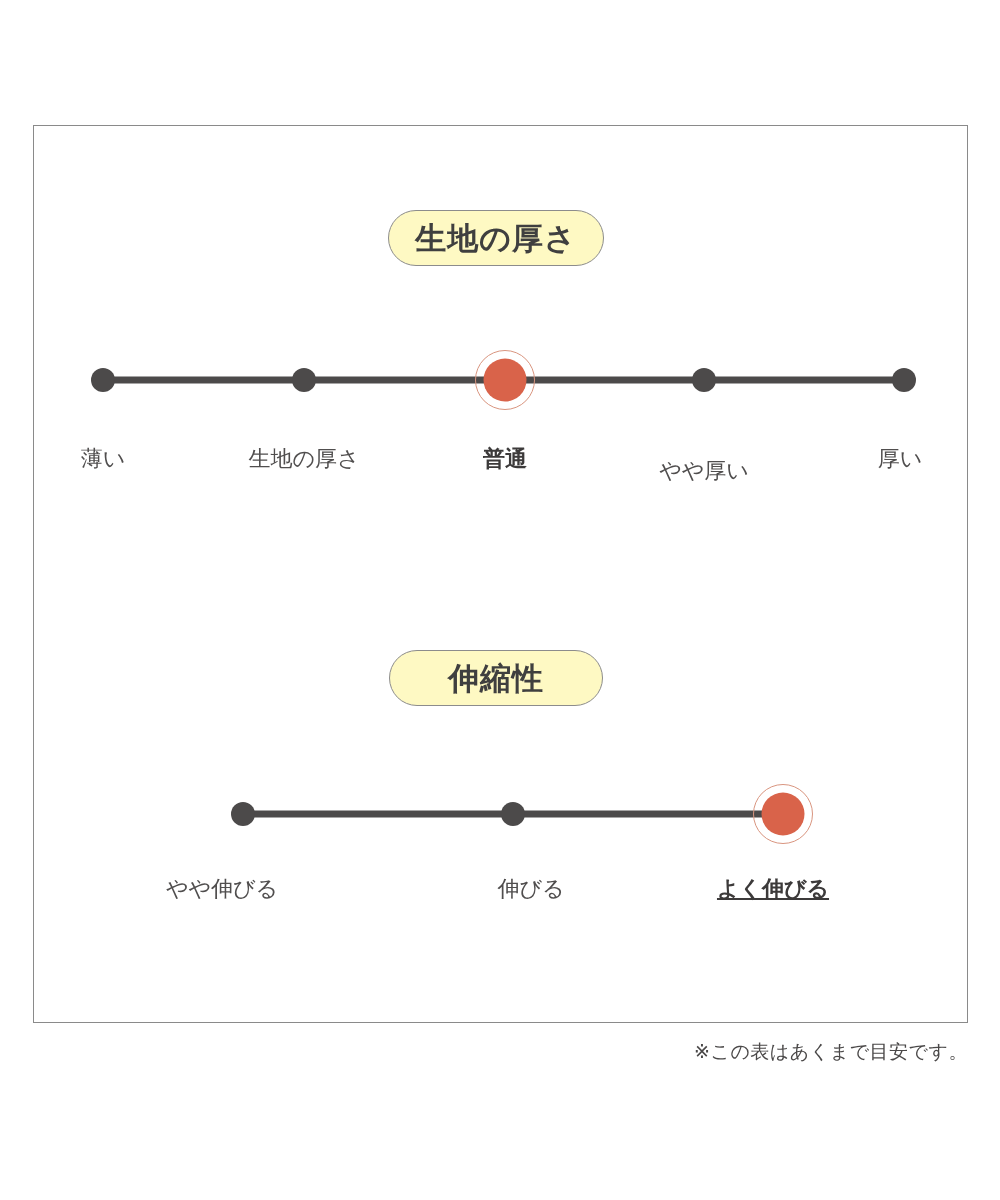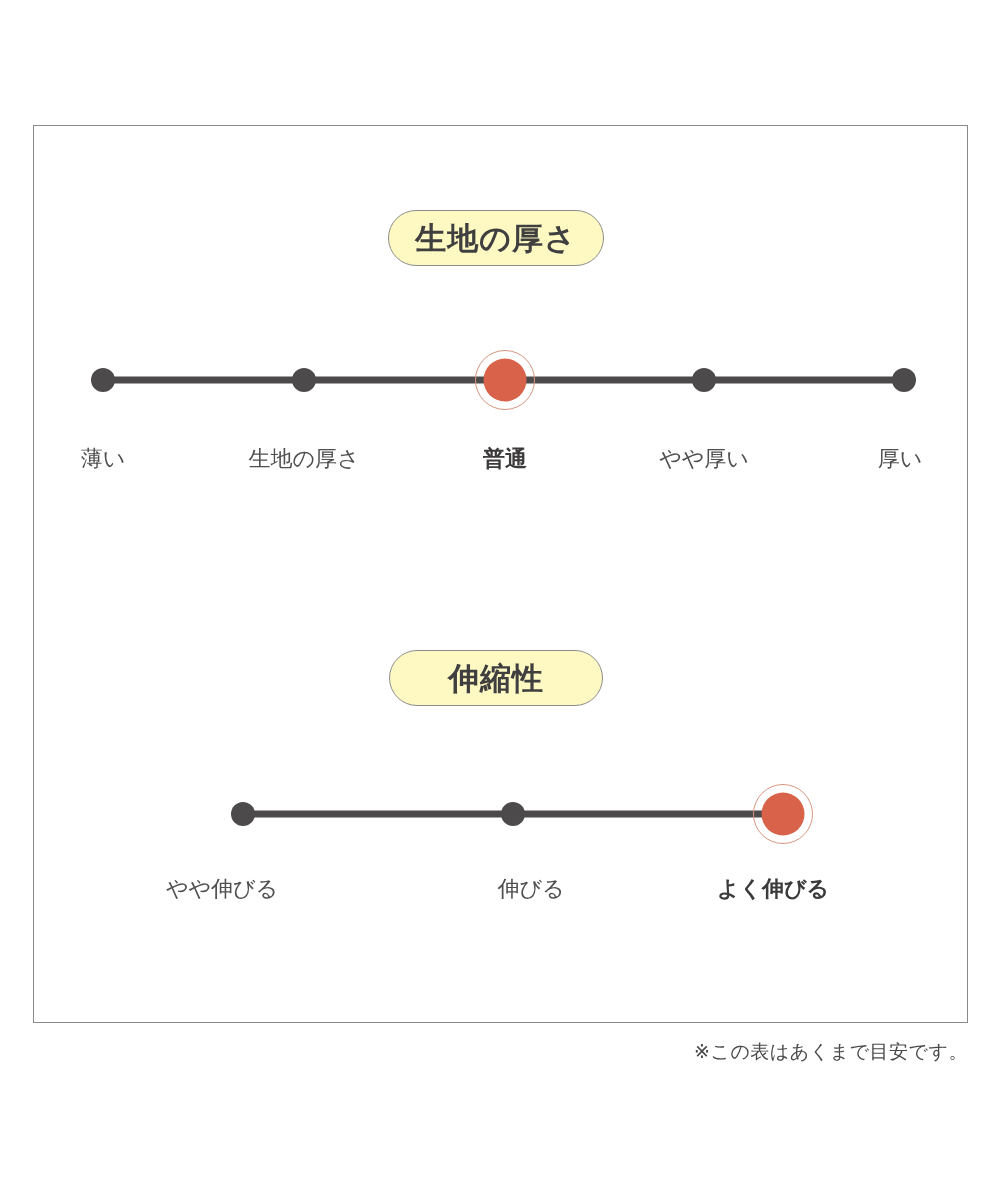--- a/index.html
+++ b/index.html
@@ -129,34 +129,34 @@
   <div class="dot" style="left:0px;"></div>
   <div class="dot" style="left:201px;"></div>
   <div class="dot selected" style="left:402px;"></div>
   <div class="dot" style="left:601px;"></div>
   <div class="dot" style="left:801px;"></div>
 </div>
 
 <div class="tick-label" style="left:103px; top:448px;">薄い</div>
 <div class="tick-label" style="left:304px; top:448px;">生地の厚さ</div>
 <div class="tick-label selected" style="left:505px; top:448px;">普通</div>
-<div class="tick-label" style="left:704px; top:448px;">やや厚い</div>
+<div class="tick-label" style="left:704px; top:460px;">やや厚い</div>
 <div class="tick-label" style="left:900px; top:448px;">厚い</div>
 
 <div class="pill" id="pill-2" style="left:389px; top:650px; width:214px;">
   <span class="pill-text">伸縮性</span>
 </div>
 
 <div class="scale" id="scale-2" style="left:243px; top:789px; width:540px; height:50px;">
   <div class="track" style="left:0px; width:540px;"></div>
 
   <div class="ring" style="left:540px;"></div>
 
   <div class="dot" style="left:0px;"></div>
   <div class="dot" style="left:270px;"></div>
   <div class="dot selected" style="left:540px;"></div>
 </div>
 
 <div class="tick-label" style="left:222px; top:878px;">やや伸びる</div>
 <div class="tick-label" style="left:513px; top:878px;margin-left:18px;">伸びる</div>
-<div class="tick-label selected" style="left:773px; top:878px;">よく伸びる</div>
+<div class="tick-label selected" style="left:773px; top:878px;text-decoration:underline;">よく伸びる</div>
 
 <div id="footnote">※この表はあくまで目安です。</div>
 
 </body></html>

